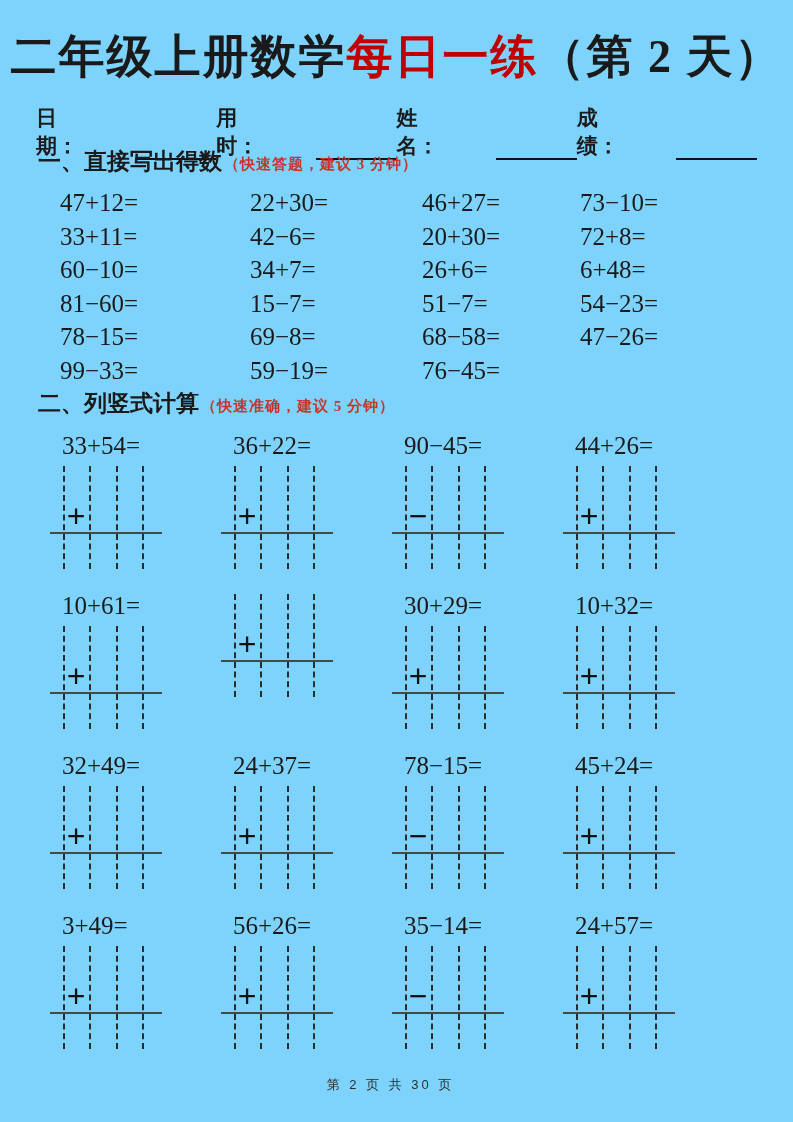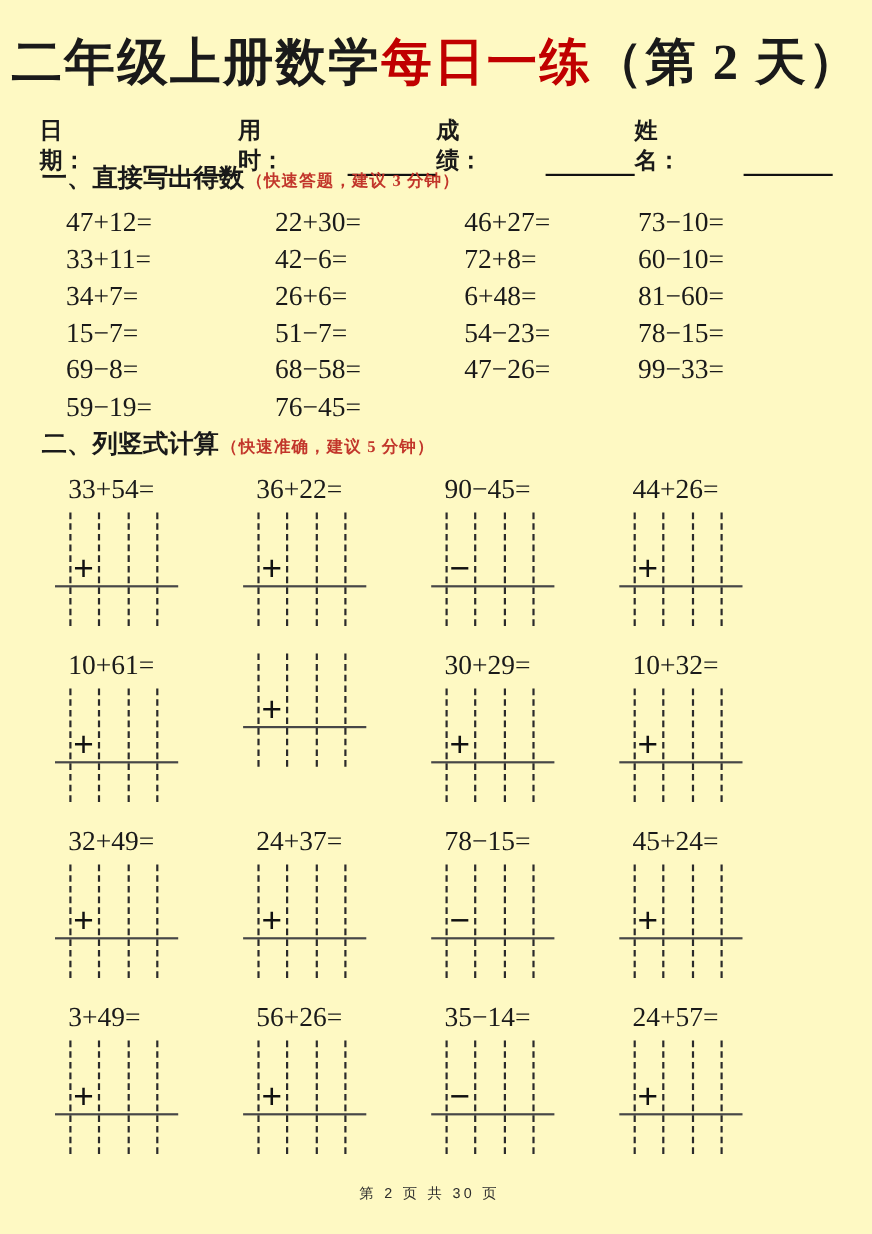--- a/index.html
+++ b/index.html
@@ -1,18 +1,18 @@
 <!DOCTYPE html>
 <html><head>
 <meta charset="utf-8">
 <style>
   html,body{margin:0;padding:0;background:#e8e8e8;}
   .page{
     position:relative;width:793px;height:1122px;margin:0 auto;
-    background:#fef9c3;overflow:hidden;
+    background:#7dd3fc;overflow:hidden;
     font-family:"Liberation Serif","DejaVu Serif",serif;color:#1a1a1a;
   }
   
   .title{
     position:absolute;top:26px;left:0;right:0;text-align:center;
     font-size:46px;font-weight:bold;letter-spacing:2px;
     font-family:"Liberation Serif","DejaVu Serif",serif;white-space:nowrap;
   }
   .title .red{color:#c00000;}
   
@@ -86,38 +86,39 @@
   <div class="info">
     <span class="field">
         <span>日期：</span>
         <span class="blank"></span>
       </span>
     <span class="field">
         <span>用时：</span>
         <span class="blank"></span>
       </span>
     <span class="field">
-        <span>成绩：</span>
+        <span>姓名：</span>
         <span class="blank"></span>
       </span>
     <span class="field">
-        <span>姓名：</span>
+        <span>成绩：</span>
         <span class="blank"></span>
       </span>
   </div>
 
   <div class="sec-head h1"><span>一、直接写出得数</span><span class="hint">（快速答题，建议 3 分钟）</span></div>
 
   <div class="q-grid">
     <span>47+12=</span>
     <span>22+30=</span>
     <span>46+27=</span>
     <span>73−10=</span>
     <span>33+11=</span>
     <span>42−6=</span>
+    <span>20+30=</span>
     <span>72+8=</span>
     <span>60−10=</span>
     <span>34+7=</span>
     <span>26+6=</span>
     <span>6+48=</span>
     <span>81−60=</span>
     <span>15−7=</span>
     <span>51−7=</span>
     <span>54−23=</span>
     <span>78−15=</span>

